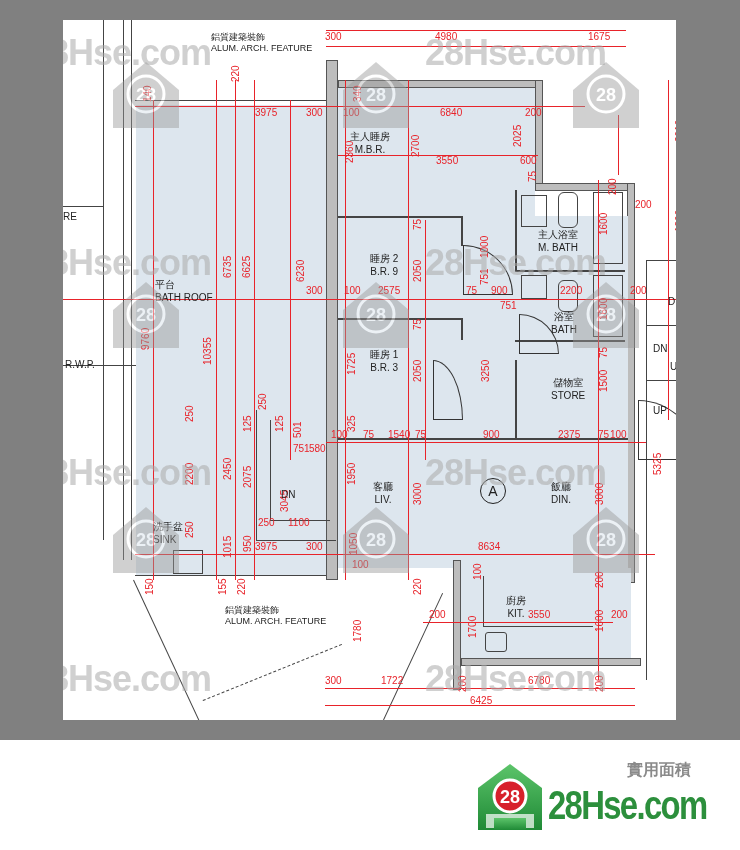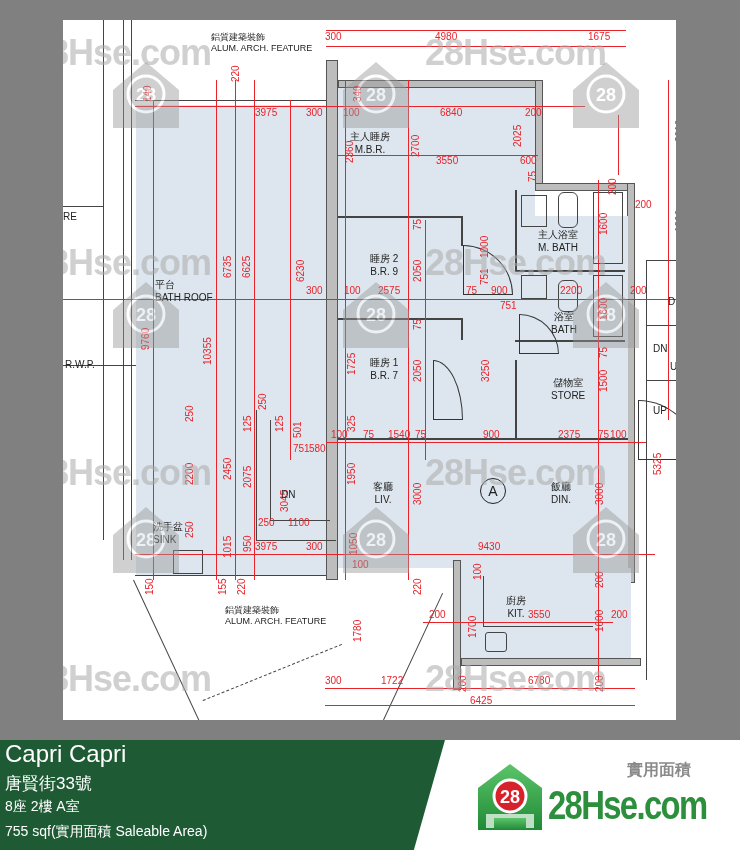--- a/index.html
+++ b/index.html
@@ -188,21 +188,21 @@
   <span class="dim v" style="left:180px;top:468px;">2075</span>
   <span class="dim v" style="left:217px;top:492px;">3045</span>
   <span class="dim" style="left:195px;top:498px;">250</span>
   <span class="dim" style="left:225px;top:498px;">1100</span>
   <span class="dim v" style="left:122px;top:518px;">250</span>
   <span class="dim v" style="left:160px;top:538px;">1015</span>
   <span class="dim v" style="left:180px;top:532px;">950</span>
   <span class="dim" style="left:192px;top:522px;">3975</span>
   <span class="dim" style="left:243px;top:522px;">300</span>
   <span class="dim v" style="left:286px;top:535px;">1050</span>
-  <span class="dim" style="left:415px;top:522px;">9430</span>
+  <span class="dim" style="left:415px;top:522px;">8634</span>
   <span class="dim" style="left:289px;top:540px;">100</span>
   <span class="dim v" style="left:82px;top:575px;">150</span>
   <span class="dim v" style="left:155px;top:575px;">155</span>
   <span class="dim v" style="left:174px;top:575px;">220</span>
   <span class="dim v" style="left:350px;top:575px;">220</span>
   <span class="dim v" style="left:410px;top:560px;">100</span>
   <span class="dim v" style="left:532px;top:568px;">200</span>
   <span class="dim v" style="left:290px;top:622px;">1780</span>
   <span class="dim v" style="left:405px;top:618px;">1700</span>
   <span class="dim v" style="left:532px;top:612px;">1600</span>
@@ -217,23 +217,23 @@
   <span class="dim" style="left:407px;top:676px;">6425</span>
 
   <div class="lbl" style="left:287px;top:110px;">
       <div>主人睡房</div>
       <div>M.B.R.</div>
     </div>
   <div class="lbl" style="left:307px;top:232px;">
       <div>睡房 2</div>
       <div>B.R. 9</div>
     </div>
-  <div class="lbl" style="left:307px;top:336px;">
+  <div class="lbl" style="left:307px;top:328px;">
       <div>睡房 1</div>
-      <div>B.R. 7</div>
+      <div>B.R. 3</div>
     </div>
   <div class="lbl" style="left:475px;top:208px;">
       <div>主人浴室</div>
       <div>M. BATH</div>
     </div>
   <div class="lbl" style="left:488px;top:290px;">
       <div>浴室</div>
       <div>BATH</div>
     </div>
   <div class="lbl" style="left:488px;top:356px;">
@@ -329,26 +329,20 @@
       <text x="35" y="41" text-anchor="middle" font-size="18" font-weight="bold" fill="#fff" font-family="Liberation Sans, sans-serif">28</text>
     </svg>
   <svg class="wm-house" style="left:508px;top:485px;" viewBox="0 0 70 70">
       <polygon points="35,2 68,30 68,68 2,68 2,30" fill="#999"></polygon>
       <circle cx="35" cy="34" r="18" fill="none" stroke="#fff" stroke-width="3"></circle>
       <text x="35" y="41" text-anchor="middle" font-size="18" font-weight="bold" fill="#fff" font-family="Liberation Sans, sans-serif">28</text>
     </svg>
 </div>
 
 <div class="banner">
-  <div class="banner-green">
-    <div class="t1">Capri Capri</div>
-    <div class="t2">唐賢街33號</div>
-    <div class="t3">8座 2樓 A室</div>
-    <div class="t4">755 sqf(實用面積 Saleable Area)</div>
-  </div>
   <svg class="abs" style="left:476px;top:22px;" width="68" height="70" viewBox="0 0 68 70">
     <defs>
         <linearGradient id="lg" x1="0" y1="0" x2="0" y2="1">
           <stop offset="0" stop-color="#5cc46a"></stop>
           <stop offset="1" stop-color="#1f8a36"></stop>
         </linearGradient>
       </defs>
     <polygon points="34,2 66,26 66,68 2,68 2,26" fill="url(#lg)"></polygon>
     <rect x="10" y="52" width="48" height="14" fill="#fff" opacity="0.7"></rect>
     <rect x="18" y="56" width="32" height="12" fill="url(#lg)"></rect>

